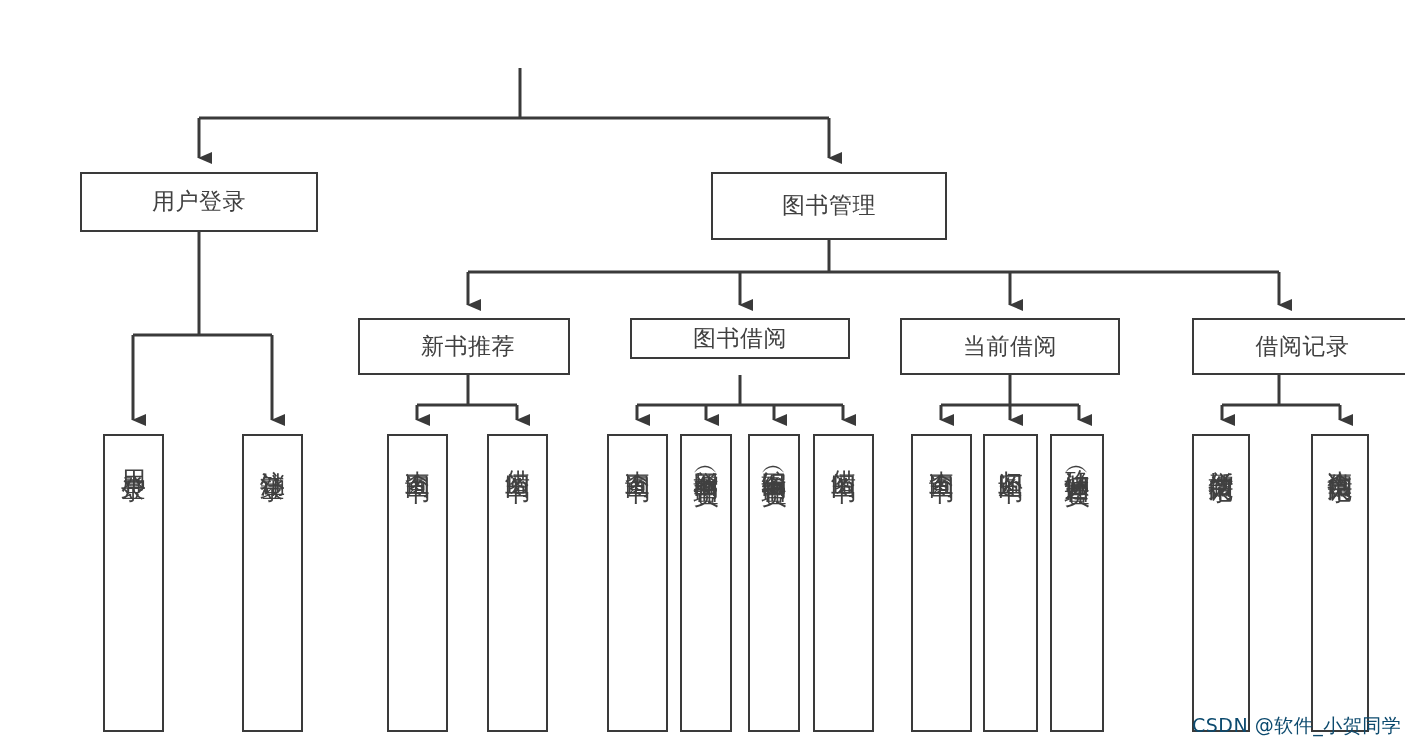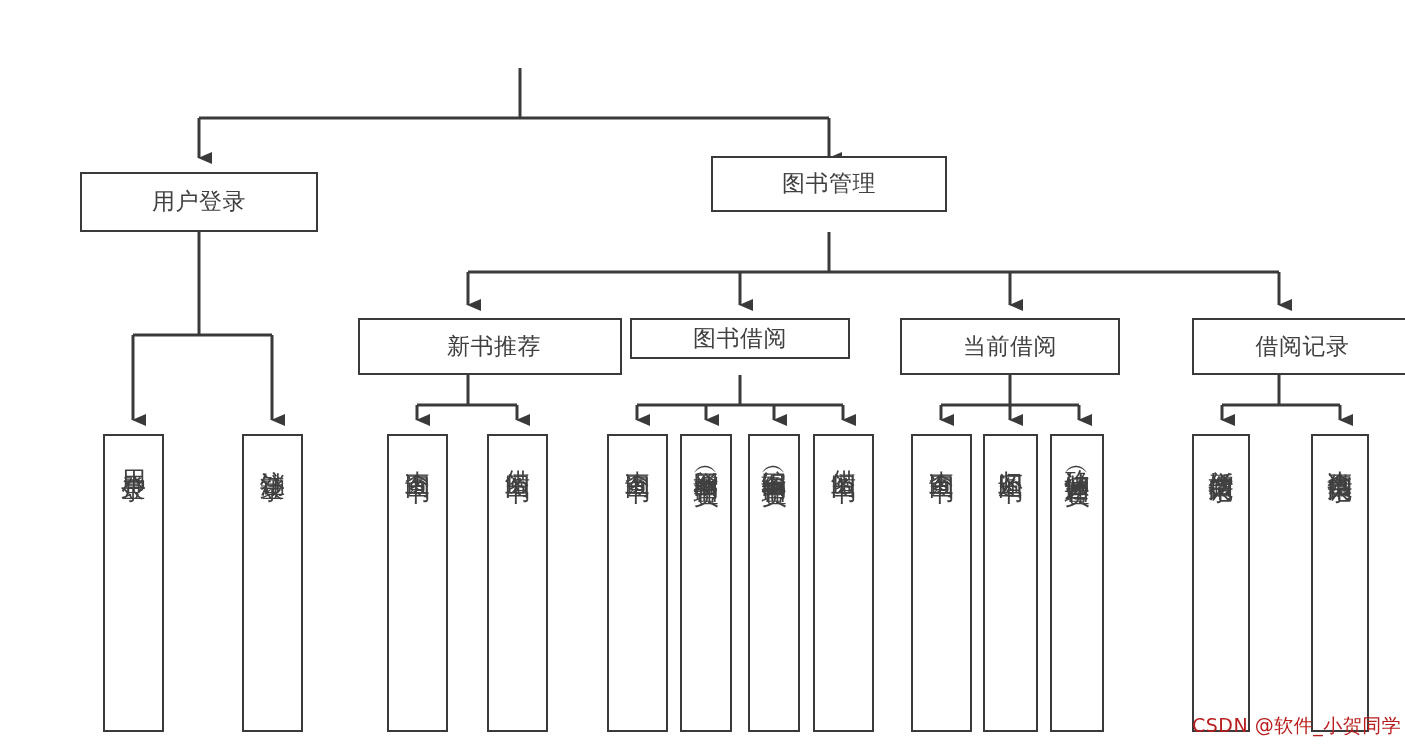--- a/index.html
+++ b/index.html
@@ -59,21 +59,21 @@
     line-height: 1.0;
     letter-spacing: 3px;
     white-space: nowrap;
   }
   .node.v.tall .lbl { letter-spacing: 2px; }
   #watermark {
     position: absolute;
     left: 1192px;
     top: 713px;
     font-size: 19px;
-    color: #b91c1c;
+    color: #0c4a6e;
     white-space: nowrap;
     letter-spacing: 0.5px;
     font-family: "DejaVu Sans", "Liberation Sans", sans-serif;
   }
 </style>
 </head>
 <body>
 
 <div id="canvas">
 
@@ -124,25 +124,25 @@
       <path d="M 1222 405 L 1340 405"></path>
       <path d="M 1222 405 L 1222 420" marker-end="url(#arrow)"></path>
       <path d="M 1340 405 L 1340 420" marker-end="url(#arrow)"></path>
     </g>
   </svg>
 
 
   <div class="node h" style="left:80px; top:172px; width:238px; height:60px;">
     <span class="lbl">用户登录</span>
   </div>
-  <div class="node h" style="left:711px; top:156px; width:236px; height:56px;">
+  <div class="node h" style="left:711px; top:172px; width:236px; height:68px;">
     <span class="lbl">图书管理</span>
   </div>
 
-  <div class="node h" style="left:358px; top:318px; width:264px; height:57px;padding-left:8px;">
+  <div class="node h" style="left:358px; top:318px; width:212px; height:57px;padding-left:8px;">
     <span class="lbl">新书推荐</span>
   </div>
   <div class="node h" style="left:630px; top:318px; width:220px; height:41px;">
     <span class="lbl">图书借阅</span>
   </div>
   <div class="node h" style="left:900px; top:318px; width:220px; height:57px;">
     <span class="lbl">当前借阅</span>
   </div>
   <div class="node h" style="left:1192px; top:318px; width:221px; height:57px;">
     <span class="lbl">借阅记录</span>

